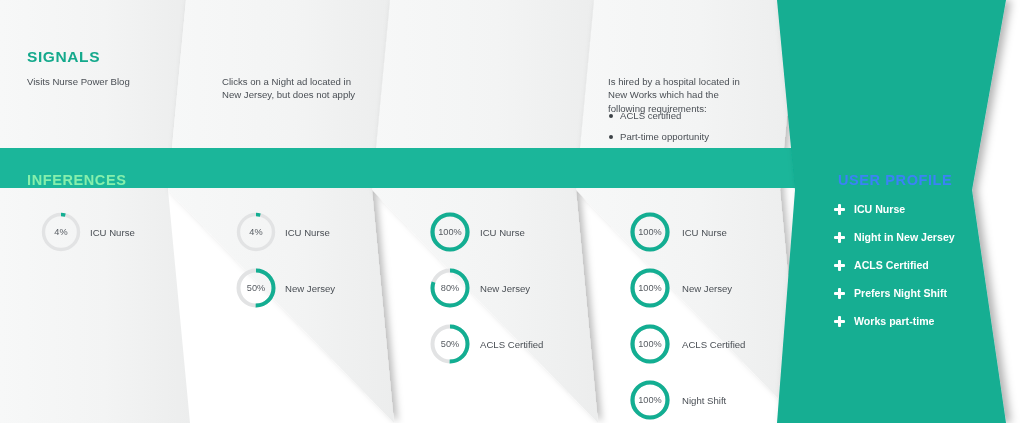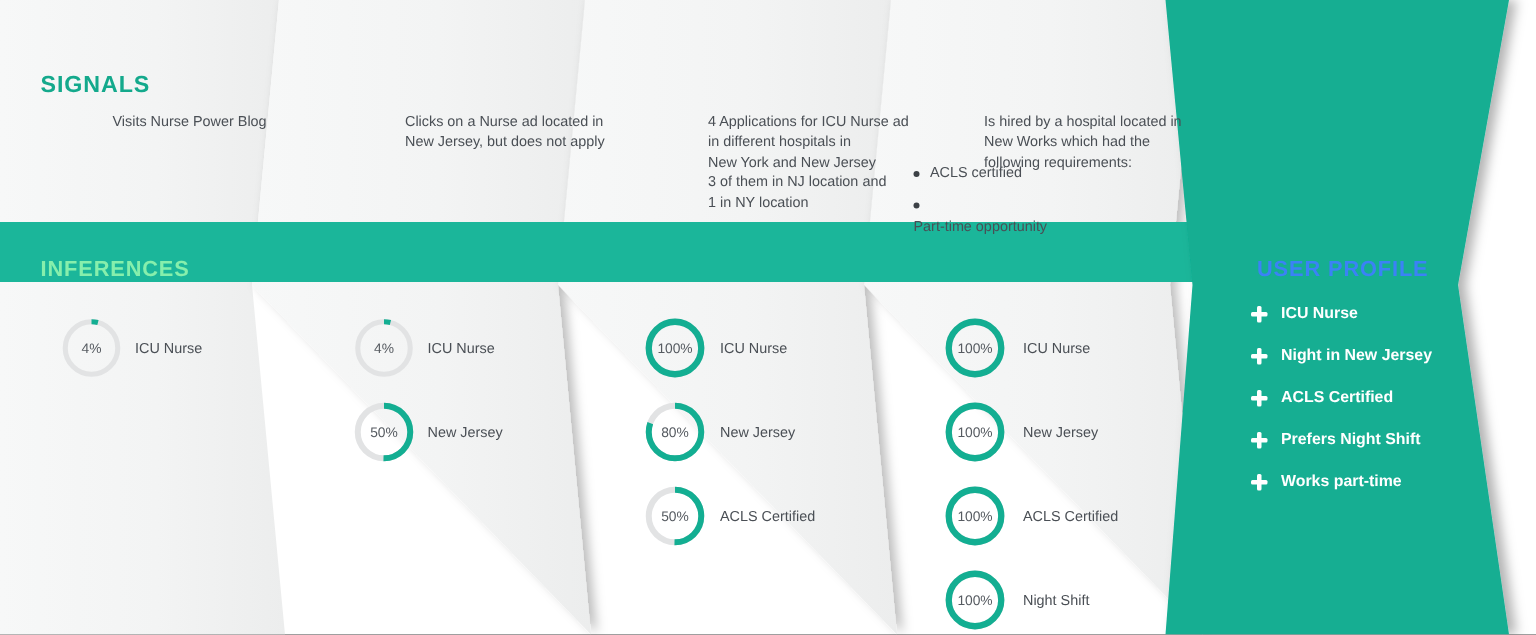--- a/index.html
+++ b/index.html
@@ -25,21 +25,20 @@
     font-weight:bold;
     letter-spacing:.6px;
     left:27px;top:36px;
   }
   .sig-text{
     position:absolute;
     color:#4a4f55;
     font-size:9.6px;
     line-height:13.4px;
     white-space:pre-line;
-    margin-left:48px;
   }
 
   .inf-head{
     position:absolute;
     color:#86efac;
     font-size:14.5px;
     font-weight:bold;
     letter-spacing:.6px;
     left:27px;top:160px;
   }
@@ -132,36 +131,31 @@
     <rect x="0" y="148" width="800" height="40" fill="url(#bandfade)" opacity="0"></rect>
 
     <path d="M777,0 L1006,0 L972,190 L1006,423 L777,423 L795,190 Z" fill="#13ae92" filter="url(#shadow)"></path>
   </svg>
 
   <div class="layer">
 
     <div class="sig-head">SIGNALS</div>
 
     <div class="sig-text" style="left:27px;  top:63px;">Visits Nurse Power Blog</div>
-    <div class="sig-text" style="left:222px; top:63px;">Clicks on a Nurse ad located in
+    <div class="sig-text" style="left:222px; top:63px;">Clicks on a Night ad located in
 New Jersey, but does not apply</div>
-    <div class="sig-text" style="left:424px; top:63px;">4 Applications for ICU Nurse ad
-in different hospitals in
-New York and New Jersey
-3 of them in NJ location and
-1 in NY location</div>
     <div class="sig-text" style="left:608px; top:63px;">Is hired by a hospital located in
 New Works which had the
 following requirements:</div>
 
     <div class="bullet-row" style="left:609px; top:98px;">
       <span class="dot"></span>
       <span>ACLS certified</span>
     </div>
-    <div class="bullet-row" style="left:609px; top:119px;flex-direction:column;">
+    <div class="bullet-row" style="left:609px; top:119px;">
       <span class="dot"></span>
       <span>Part-time opportunity</span>
     </div>
 
     <div class="inf-head">INFERENCES</div>
 
     <div class="prof-head">USER PROFILE</div>
 
     <div class="prof-item" style="top:191px;">
       <span class="plus-ico"></span>

